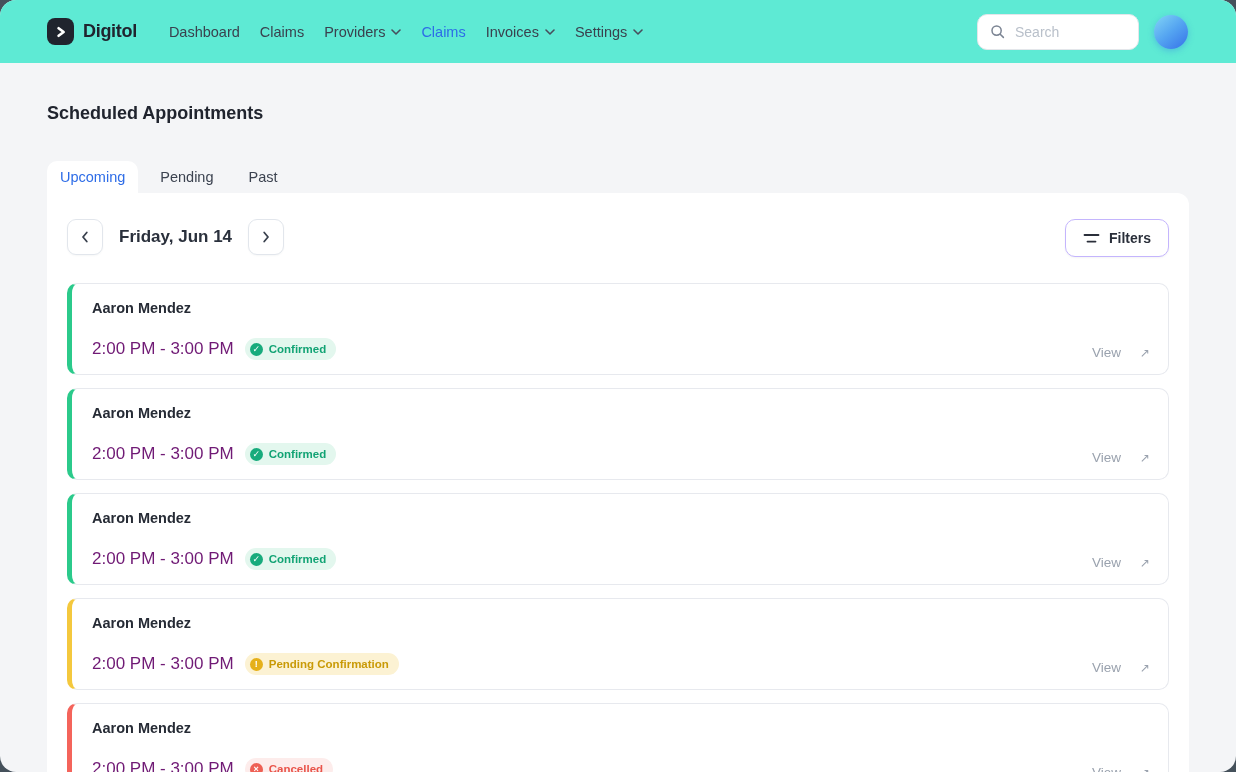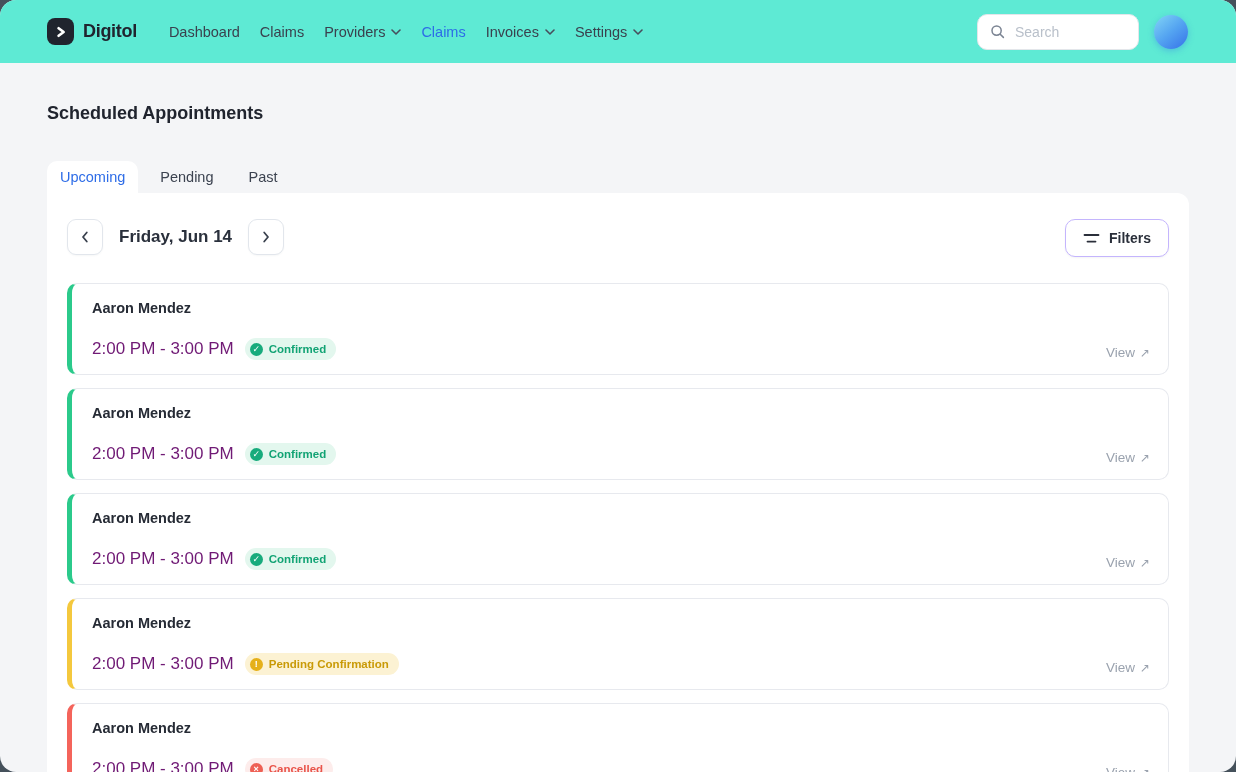--- a/index.html
+++ b/index.html
@@ -95,21 +95,21 @@
   .time{font-size:17px;color:#701a75;}
   .badge{
     display:flex;align-items:center;gap:6px;height:22px;padding:0 10px 0 5px;
     border-radius:999px;font-size:11.5px;font-weight:700;
   }
   .badge-ico{
     width:13px;height:13px;border-radius:50%;color:#fff;font-size:9px;font-weight:700;
     display:flex;align-items:center;justify-content:center;line-height:1;flex:0 0 auto;
   }
   .view-link{
-    position:absolute;right:18px;bottom:14px;display:flex;align-items:center;gap:5px;
+    position:absolute;right:18px;bottom:14px;display:flex;align-items:center;gap:19px;
     font-size:13.5px;color:#9aa2ae;cursor:pointer;
   }
   .view-arrow{font-size:12px;}
 </style>
 </head>
 <body>
 
 <div class="frame">
 
   <div class="navbar">

